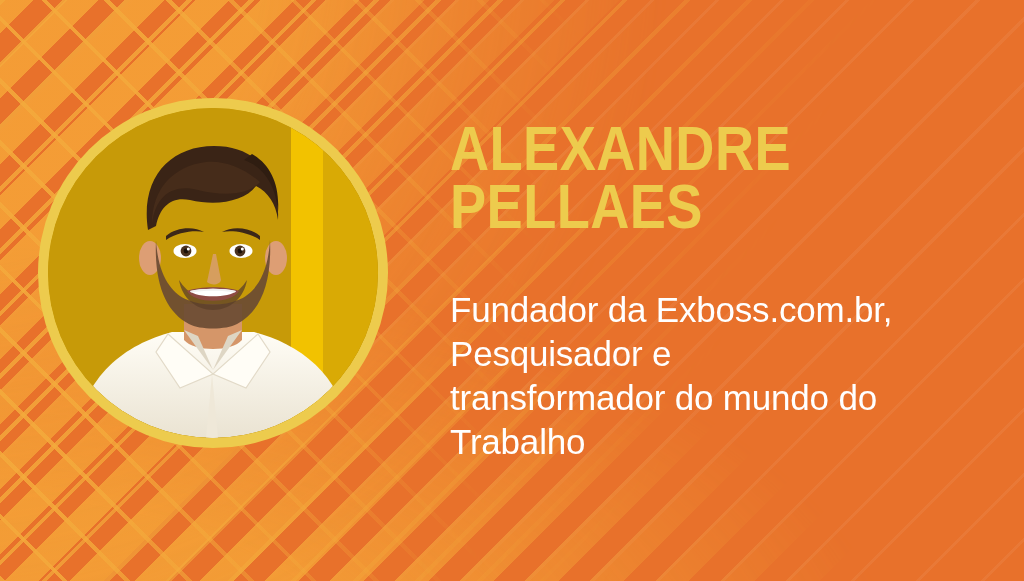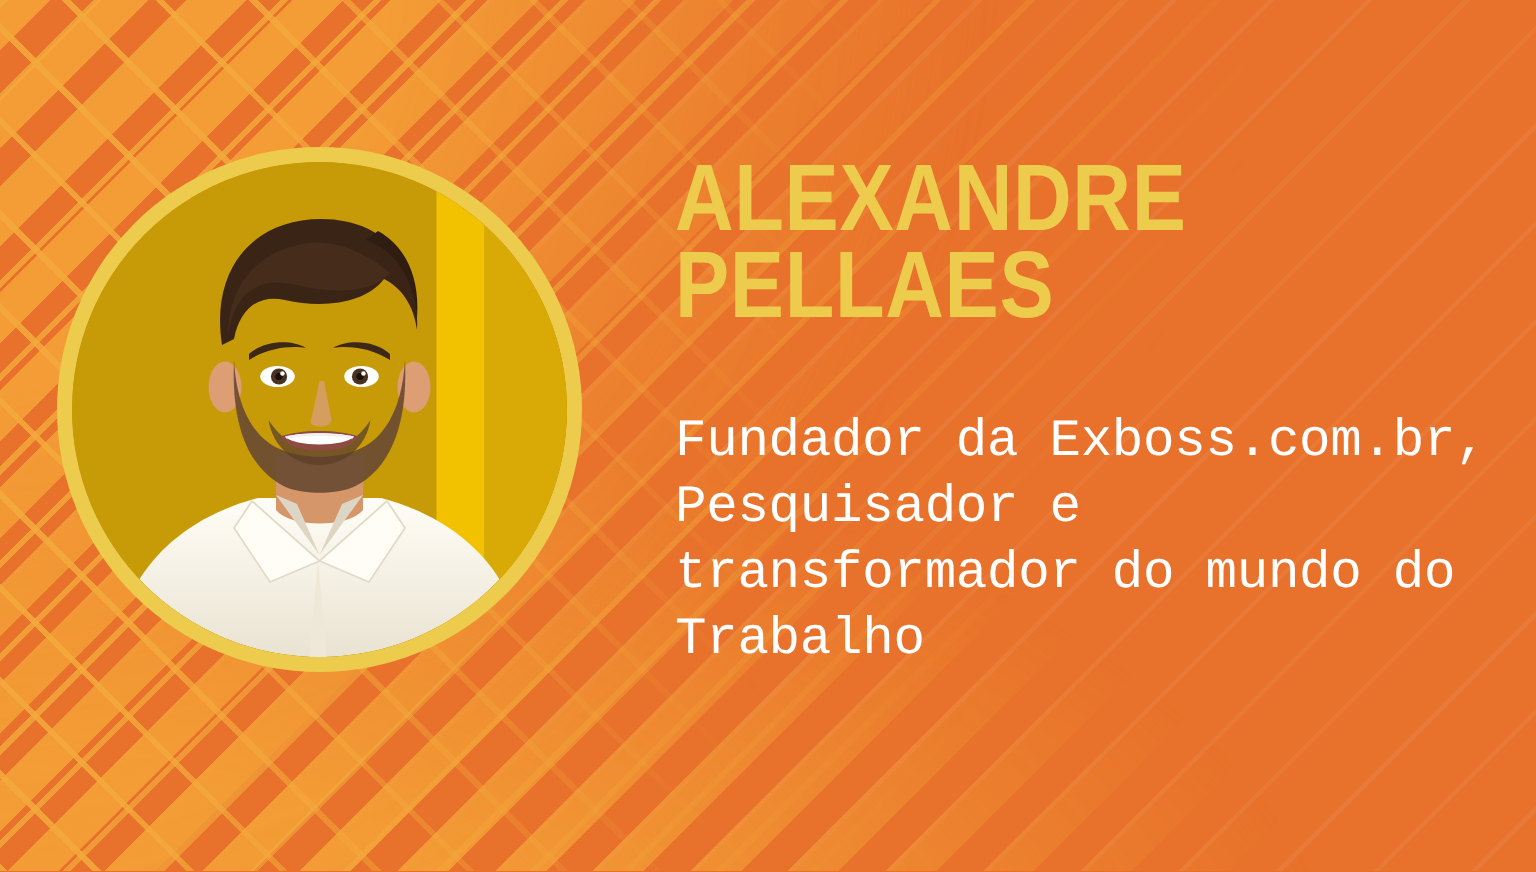--- a/index.html
+++ b/index.html
@@ -83,37 +83,37 @@
     padding:10px;
   }
   #avatar-inner{
     width:100%;height:100%;border-radius:50%;overflow:hidden;position:relative;
     background:#c79a08;
   }
   #photo-svg{display:block;width:100%;height:100%;}
 
   
   #text-block{
-    position:absolute;left:450px;top:104px;width:560px;
+    position:absolute;left:450px;top:120px;width:560px;
   }
   #name{
     color:#edcb4d;
     font-family:"Liberation Sans", sans-serif;
     font-weight:700;
     font-size:63px;
     line-height:0.92;
     letter-spacing:0.5px;
     transform:scaleX(0.86);
     transform-origin:left top;
     margin:0;
     white-space:pre-line;
   }
   #role{
     color:#ffffff;
-    font-family:Liberation Mono, monospace;
+    font-family:Liberation Sans, sans-serif;
     font-weight:400;
     font-size:35px;
     line-height:1.26;
     letter-spacing:-0.2px;
     margin:0;
     position:absolute;
     top:168px;left:0;width:570px;
     white-space:pre-line;
   }
 </style>

